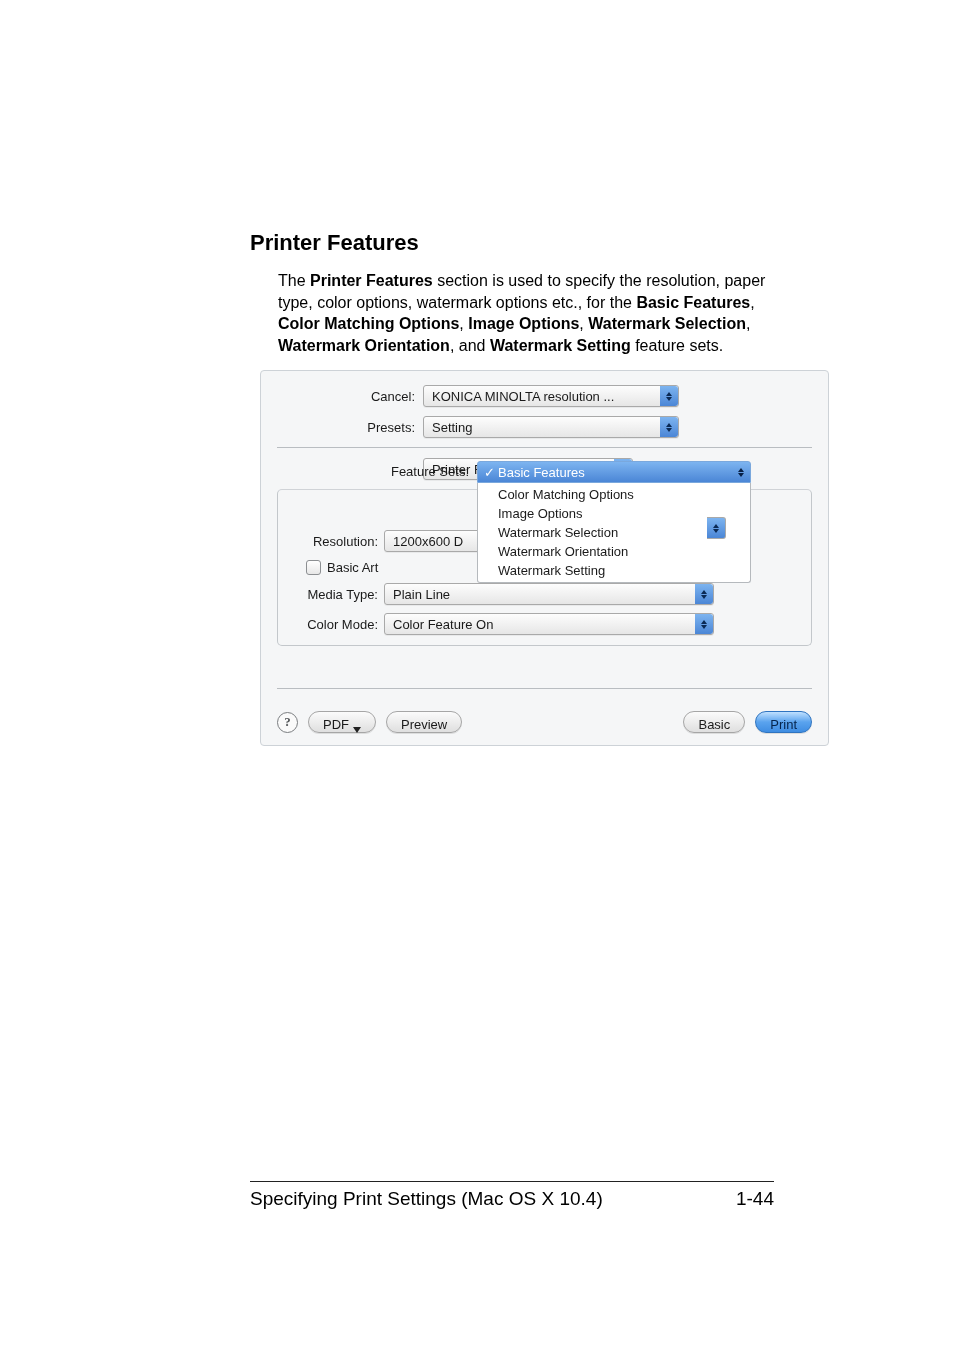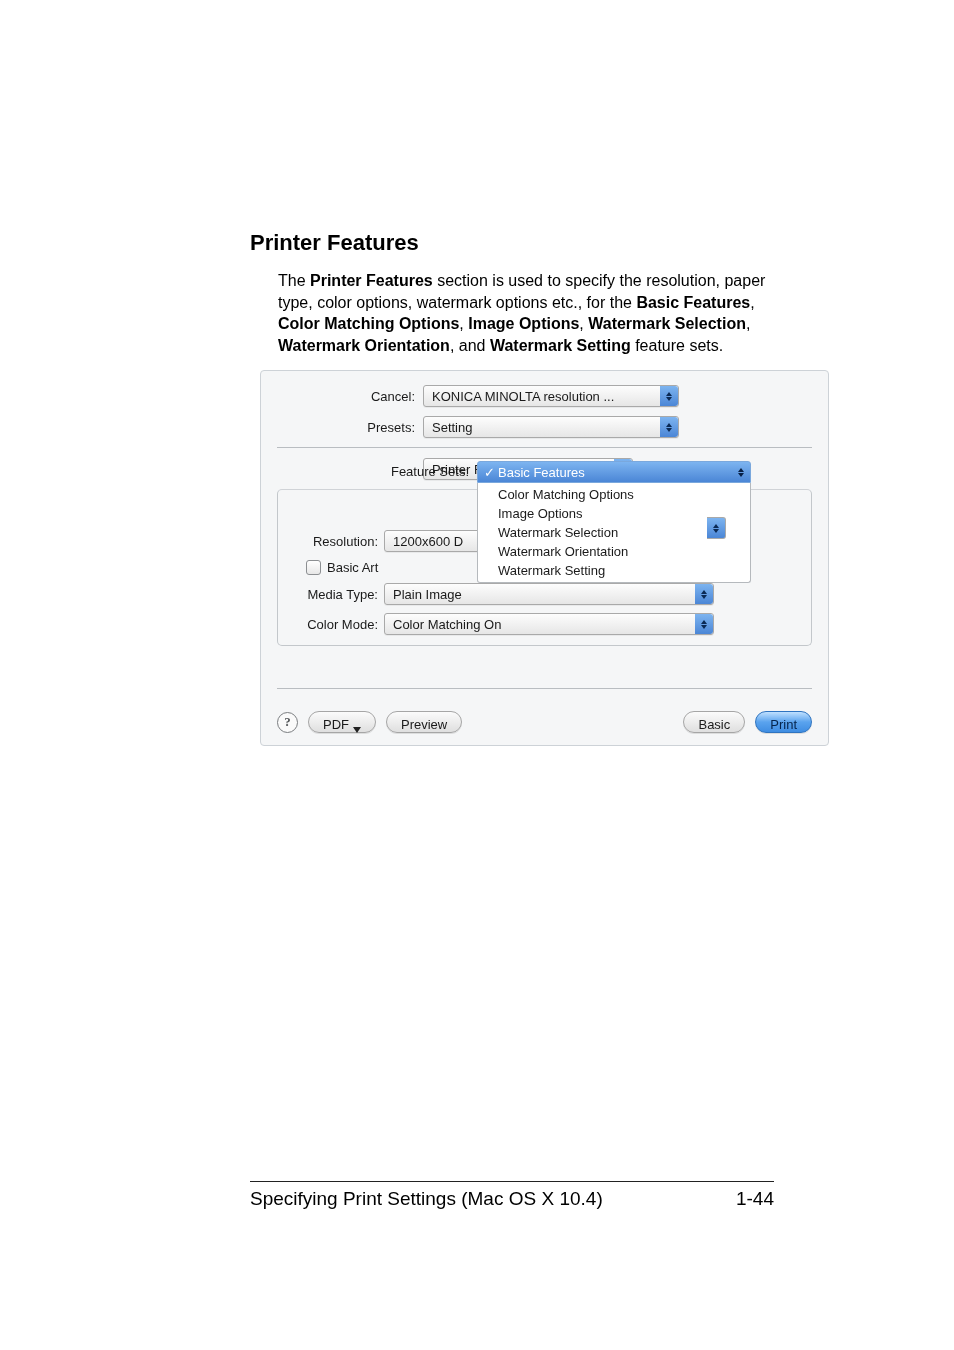--- a/index.html
+++ b/index.html
@@ -312,32 +312,32 @@
         </div>
 
         <div class="chk">
           <div class="chk-box"></div>
           <span>Basic Art</span>
         </div>
 
         <div class="opt-row">
           <div class="olabel">Media Type:</div>
           <div class="select" style="width:320px">
-            <span>Plain Image</span>
+            <span>Plain Line</span>
             <div class="sel-cap">
                 <div class="tri-up"></div>
                 <div class="tri-down"></div>
               </div>
           </div>
         </div>
 
         <div class="opt-row" style="margin-bottom:0">
           <div class="olabel">Color Mode:</div>
           <div class="select" style="width:320px">
-            <span>Color Matching On</span>
+            <span>Color Feature On</span>
             <div class="sel-cap">
                 <div class="tri-up"></div>
                 <div class="tri-down"></div>
               </div>
           </div>
         </div>
       </div>
 
       <div class="overlay">
         <div class="fs-row">

